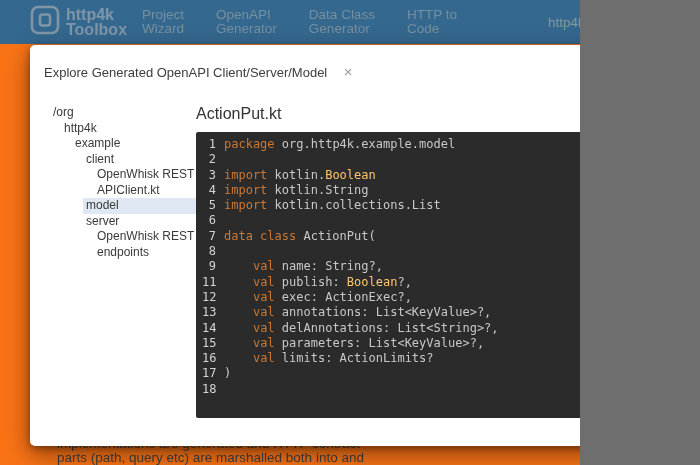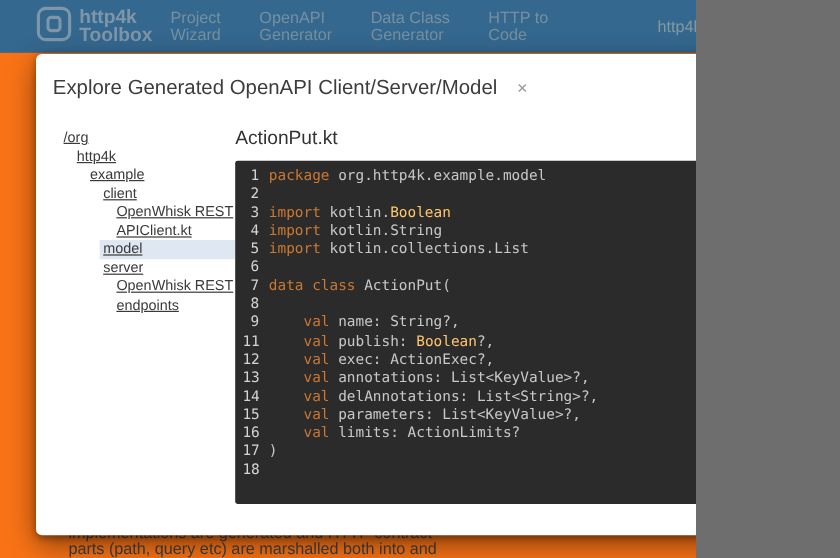--- a/index.html
+++ b/index.html
@@ -21,29 +21,29 @@
   
   .bg-line{position:absolute;left:57px;color:#3F3F3F;font-size:13.5px;line-height:14px;z-index:2;}
   .bg-line1{top:437px;}
   .bg-line2{top:451px;}
 
   
   .modal{position:absolute;left:30px;top:45px;width:644px;height:401px;background:#fff;
          border-radius:5px;box-shadow:0 8px 24px rgba(0,0,0,.45),0 2px 6px rgba(0,0,0,.35);
          z-index:10;box-sizing:border-box;}
   .modal-head{margin:18px 14px 0;}
-  .modal-title{font-size:17px;color:#3C3C3C;}
+  .modal-title{font-size:13px;color:#3C3C3C;}
   .modal-close{margin-left:12px;color:#999;font-size:15px;cursor:pointer;}
   .modal-body{display:flex;margin-top:24px;}
 
   
   .tree{width:152px;margin-left:14px;font-size:12px;line-height:15.5px;color:#3A3A3A;flex:none;}
   .tree-item{cursor:pointer;}
   .tree-item.sel{background:#DEE7F2;}
-  .tree-line{white-space:nowrap;text-decoration:underline;}
+  .tree-line{white-space:nowrap;}
 
   
   .code-col{flex:1;margin-right:9px;min-width:0;}
   .file-name{font-size:16px;line-height:18px;color:#333;}
   .code-block{margin-top:9px;background:#2B2B2B;border-radius:2px;padding:5px 8px 5px 6px;
               font-family:"DejaVu Sans Mono",monospace;font-size:12px;line-height:15.3px;
               height:276px;overflow:hidden;}
   .code-line{display:flex;}
   .ln{width:14px;text-align:right;color:#D4D4D4;flex:none;margin-right:8px;}
   .lc{white-space:pre;color:#C8C8C8;}

